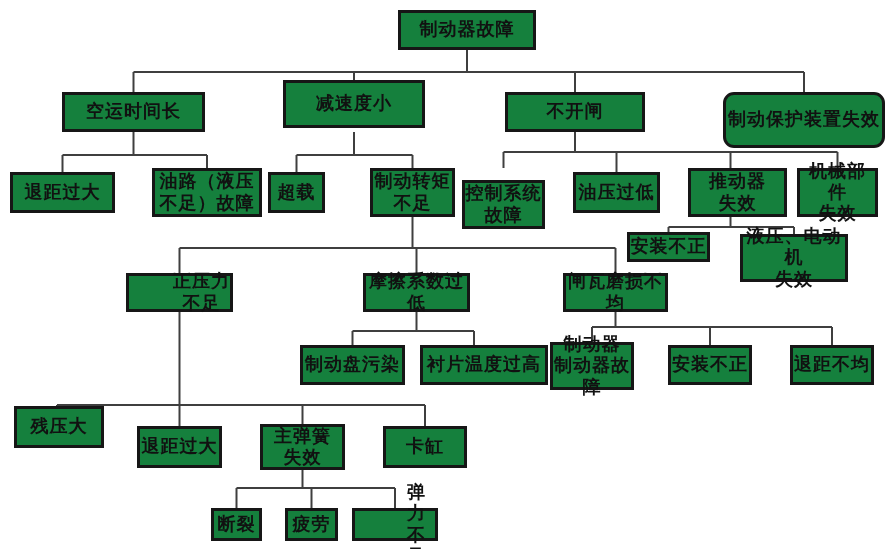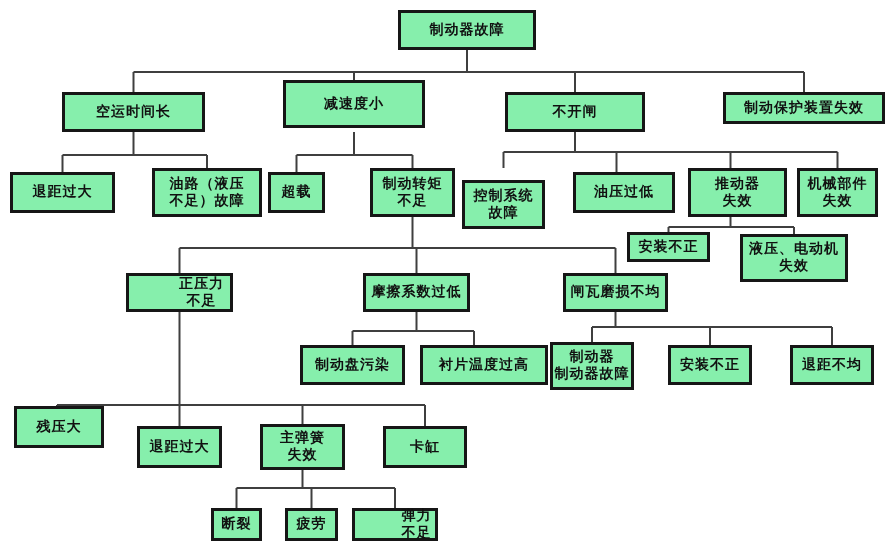--- a/index.html
+++ b/index.html
@@ -9,27 +9,27 @@
     background:#ffffff;
     font-family:"Liberation Serif","DejaVu Serif",serif;
     overflow:hidden;
   }
   #wires{position:absolute;left:0;top:0;pointer-events:none;}
   #wires line{stroke:#3f3f3f;stroke-width:2;}
   .node{
     position:absolute;
     box-sizing:border-box;
     border:3px solid #161616;
-    background:#86efac;
+    background:#15803d;
     display:flex;
     align-items:center;
     justify-content:center;
     text-align:center;
     font-weight:700;
-    font-size:14px;
+    font-size:18px;
     line-height:1.18;
     color:#111111;
     white-space:pre-line;
     letter-spacing:1px;
   }
 </style>
 </head>
 <body>
 
 <div id="stage">
@@ -82,30 +82,30 @@
       <line x1="236.5" y1="488" x2="395" y2="488"></line>
       <line x1="236.5" y1="488" x2="236.5" y2="508"></line>
       <line x1="311.5" y1="488" x2="311.5" y2="508"></line>
       <line x1="395" y1="488" x2="395" y2="508"></line>
     </svg>
 
 <div class="node" style="left: 398px; top: 10px; width: 138px; height: 40px;">制动器故障</div>
     <div class="node" style="left: 62px; top: 92px; width: 143px; height: 40px;">空运时间长</div>
     <div class="node" style="left: 283px; top: 80px; width: 142px; height: 48px;">减速度小</div>
     <div class="node" style="left: 505px; top: 92px; width: 140px; height: 40px;">不开闸</div>
-    <div class="node" style="left: 723px; top: 92px; width: 162px; height: 32px;">制动保护装置失效</div>
+    <div class="node" style="left: 723px; top: 92px; width: 162px; height: 56px; border-radius: 11px;">制动保护装置失效</div>
     <div class="node" style="left: 10px; top: 172px; width: 105px; height: 41px;">退距过大</div>
     <div class="node" style="left: 152px; top: 168px; width: 110px; height: 49px;">油路（液压
 不足）故障</div>
     <div class="node" style="left: 268px; top: 172px; width: 57px; height: 41px;">超载</div>
     <div class="node" style="left: 370px; top: 168px; width: 85px; height: 49px;">制动转矩
 不足</div>
     <div class="node" style="left: 462px; top: 168px; width: 83px; height: 49px; margin-top: 12px;">控制系统
 故障</div>
-    <div class="node" style="left: 573px; top: 172px; width: 102px; height: 41px;">油压过低</div>
+    <div class="node" style="left: 573px; top: 172px; width: 87px; height: 41px;">油压过低</div>
     <div class="node" style="left: 688px; top: 168px; width: 99px; height: 49px;">推动器
 失效</div>
     <div class="node" style="left: 797px; top: 168px; width: 81px; height: 49px;">机械部件
 失效</div>
     <div class="node" style="left: 627px; top: 232px; width: 83px; height: 30px;">安装不正</div>
     <div class="node" style="left: 740px; top: 234px; width: 108px; height: 48px;">液压、电动机
 失效</div>
     <div class="node" style="left: 126px; top: 273px; width: 107px; height: 39px; padding-left: 44px;">正压力不足</div>
     <div class="node" style="left: 363px; top: 273px; width: 107px; height: 39px;">摩擦系数过低</div>
     <div class="node" style="left: 563px; top: 273px; width: 105px; height: 39px;">闸瓦磨损不均</div>

